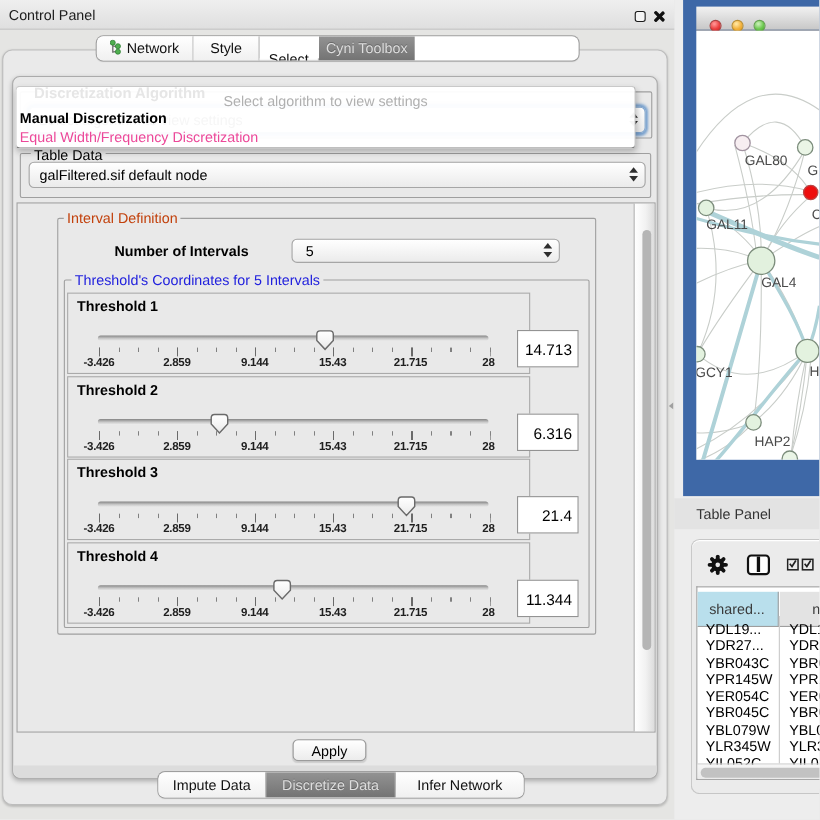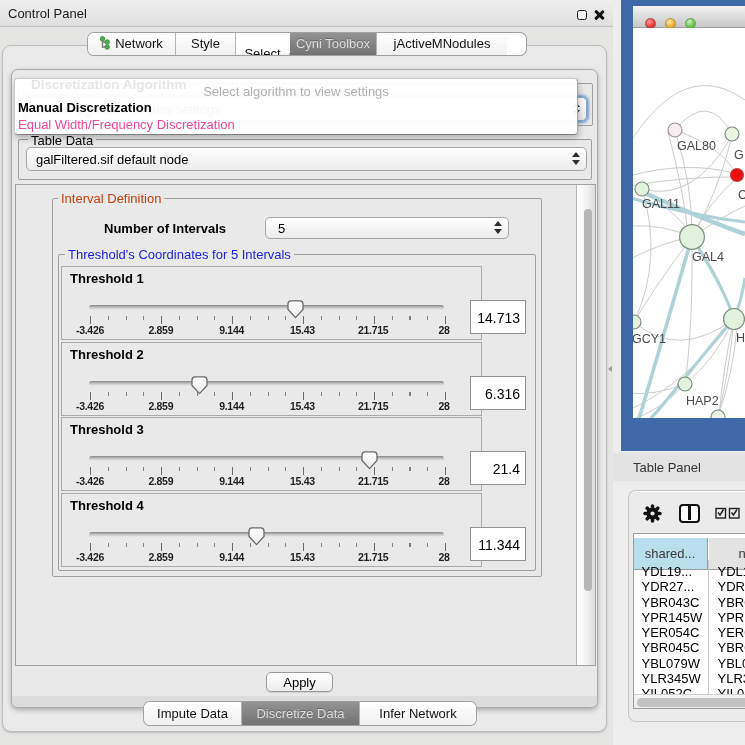--- a/index.html
+++ b/index.html
@@ -192,21 +192,20 @@
           <line x1="2.5" y1="3" x2="2.5" y2="12" stroke="#7f7f7f" stroke-width="1.4"></line>
           <line x1="2.5" y1="6" x2="7" y2="6" stroke="#7f7f7f" stroke-width="1.4"></line>
           <line x1="2.5" y1="11" x2="7" y2="11" stroke="#7f7f7f" stroke-width="1.4"></line>
           <circle cx="2.5" cy="2.8" r="2.3" fill="#4faf4f" stroke="#2e7d32" stroke-width="0.7"></circle>
           <circle cx="7.2" cy="6" r="2.3" fill="#4faf4f" stroke="#2e7d32" stroke-width="0.7"></circle>
           <circle cx="7.2" cy="11" r="2.3" fill="#4faf4f" stroke="#2e7d32" stroke-width="0.7"></circle>
         </svg>Network</div>
     <div class="tab" style="width:60px;">Style</div>
     <div class="tab" style="width:54px;margin-top:20px;">Select</div>
     <div class="tab sel" style="width:87px;">Cyni Toolbox</div>
-    <div class="tab" style="width:130px;">jActiveMNodules</div>
   </div>
 
   <div id="botTabs" class="seg abs">
     <div class="tab" style="width:98px;">Impute Data</div>
     <div class="tab sel" style="width:118px;">Discretize Data</div>
     <div class="tab" style="width:116px;">Infer Network</div>
   </div>
 
   <div id="popup" class="abs">
     <div class="abs" style="left:16px; top:-2px; font-size:13.5px; font-weight:bold; color:#e6e6e6;">Discretization Algorithm</div>

